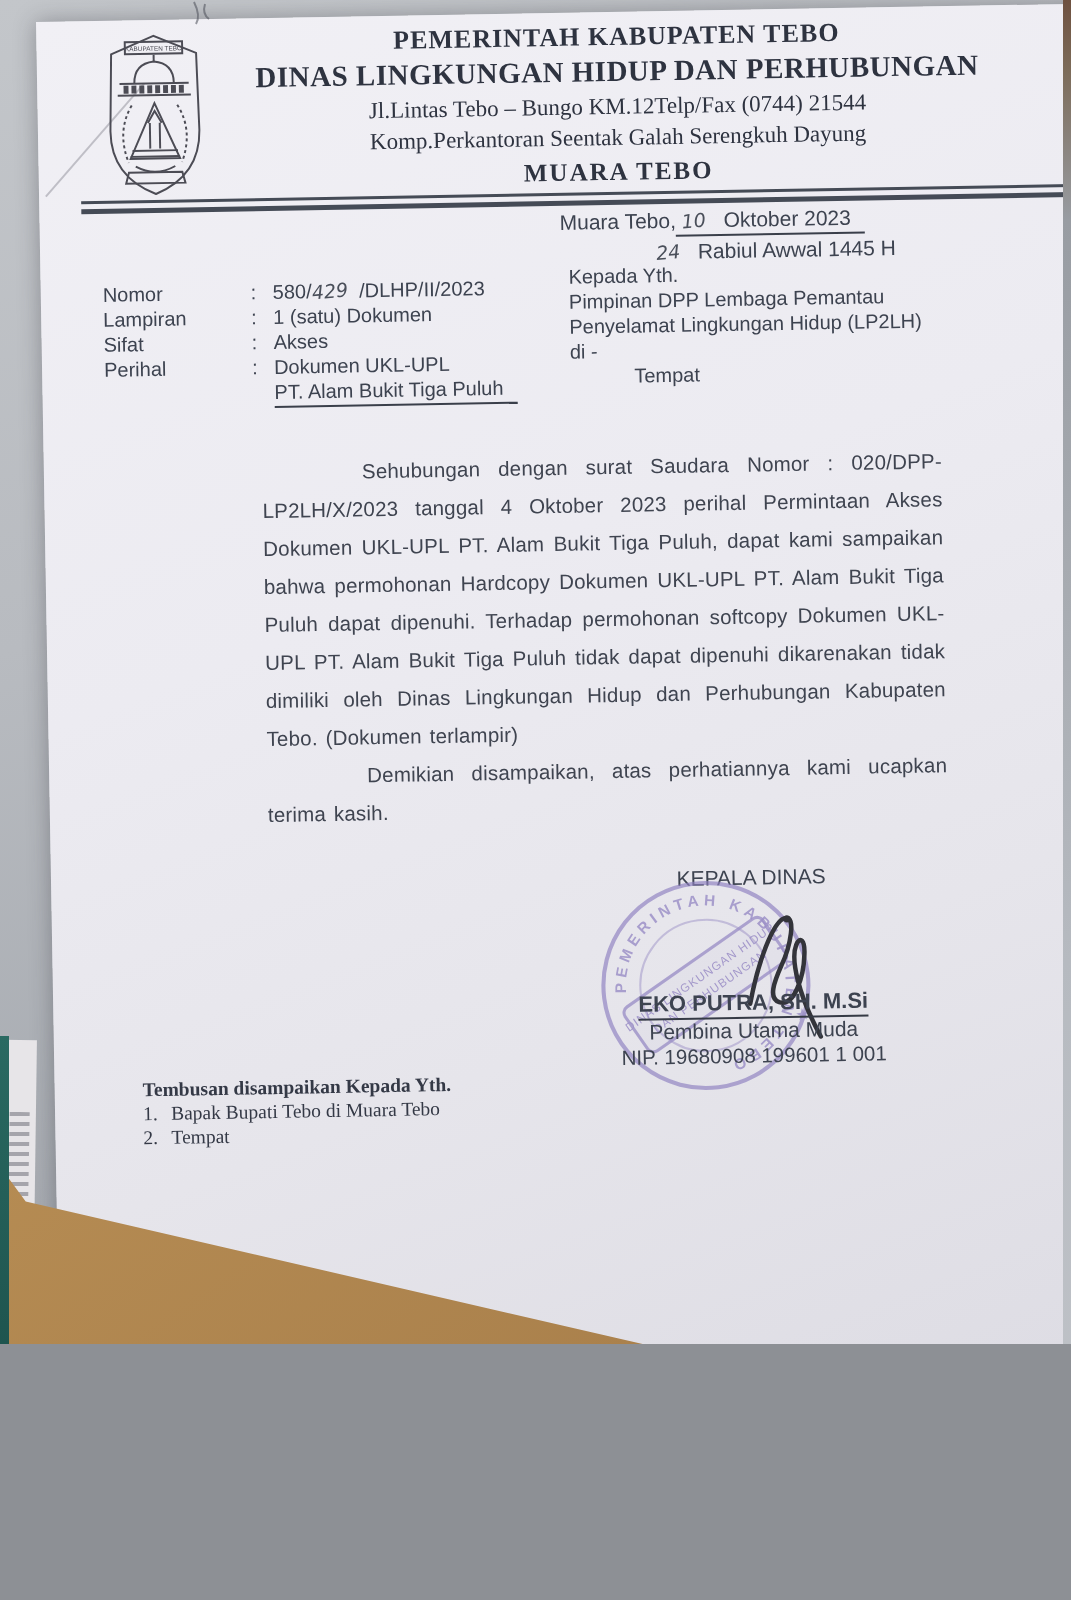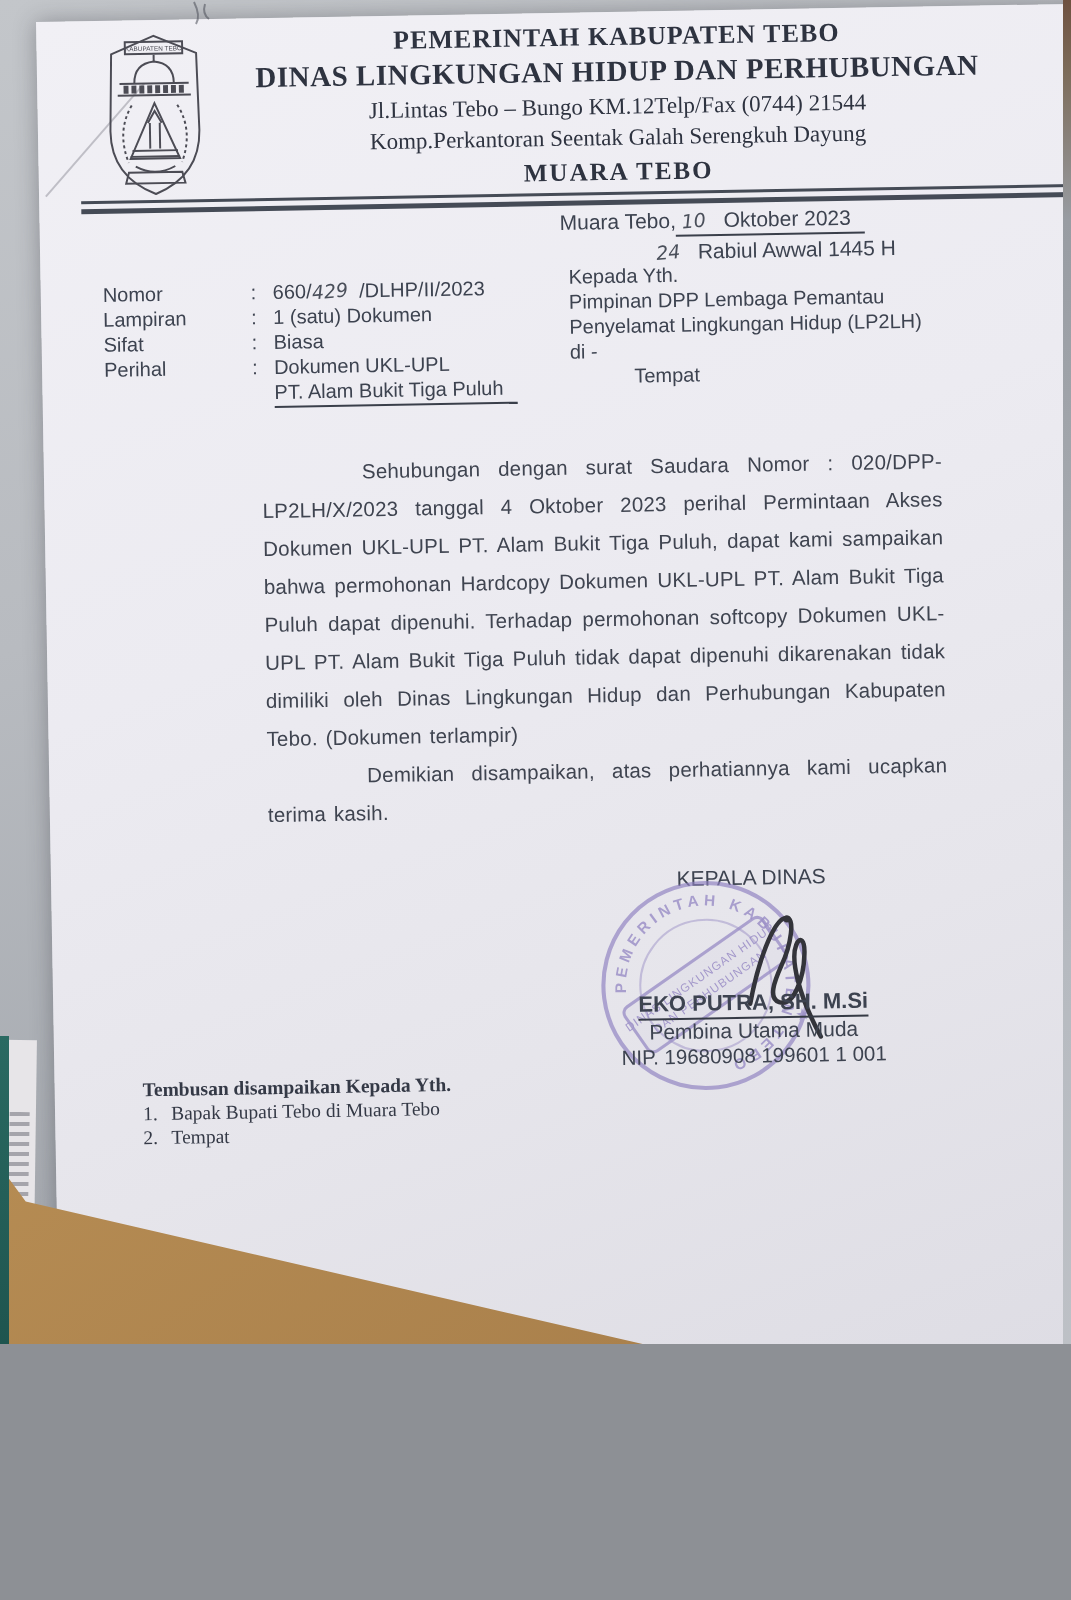--- a/index.html
+++ b/index.html
@@ -126,31 +126,31 @@
       </div>
       <div class="dl-2">
         <span class="hand">24</span>&nbsp;&nbsp;&nbsp;<span>Rabiul Awwal 1445 H</span>
       </div>
     </div>
 
     <div class="meta">
       <div class="meta-row">
         <span class="meta-label">Nomor</span>
         <span class="meta-colon">:</span>
-        <span><span>660/</span><span class="hand">429</span>&nbsp;&nbsp;<span>/DLHP/II/2023</span></span>
+        <span><span>580/</span><span class="hand">429</span>&nbsp;&nbsp;<span>/DLHP/II/2023</span></span>
       </div>
       <div class="meta-row">
         <span class="meta-label">Lampiran</span>
         <span class="meta-colon">:</span>
         <span>1 (satu) Dokumen</span>
       </div>
       <div class="meta-row">
         <span class="meta-label">Sifat</span>
         <span class="meta-colon">:</span>
-        <span>Biasa</span>
+        <span>Akses</span>
       </div>
       <div class="meta-row">
         <span class="meta-label">Perihal</span>
         <span class="meta-colon">:</span>
         <span>
           <span>Dokumen UKL-UPL</span><br>
           <span class="perihal-2">PT. Alam Bukit Tiga Puluh</span>
         </span>
       </div>
     </div>

